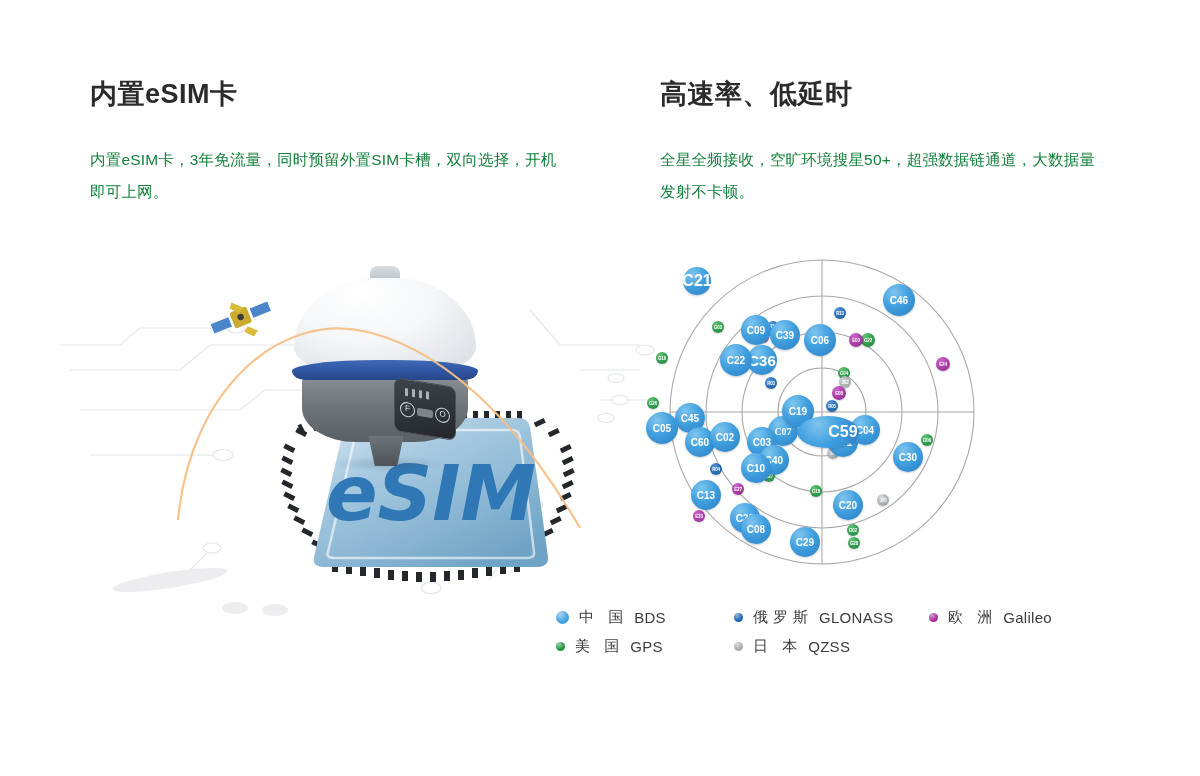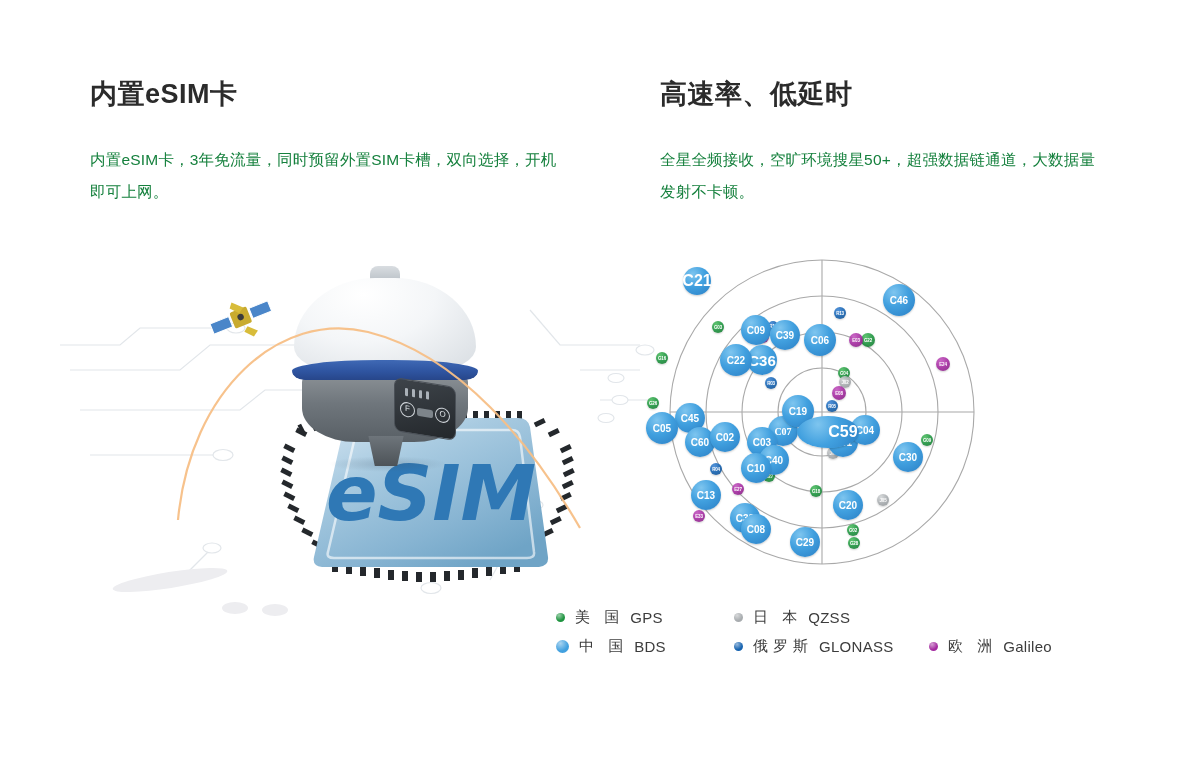--- a/index.html
+++ b/index.html
@@ -349,42 +349,42 @@
         <div class="sat-dot sys-bds" style="left: 96px; top: 110px; width: 32px; height: 32px; font-size: 10px;">C22</div>
         <div class="sat-dot sys-bds" style="left: 22px; top: 178px; width: 32px; height: 32px; font-size: 10px;">C05</div>
         <div class="sat-dot sys-bds" style="left: 158px; top: 161px; width: 32px; height: 32px; font-size: 10px;">C19</div>
         <div class="sat-dot sys-bds" style="left: 188px; top: 182px; width: 32px; height: 32px; font-size: 16px; padding-left: 30px;">C59</div>
       </div>
   </div>
 
   <div class="legend">
     <div class="legend-row">
       <div class="legend-item" style="width:178px">
+        <span class="lg-dot" style="width: 13px; height: 13px; background: radial-gradient(circle at 34% 26%, rgba(255, 255, 255, 0.55), rgba(255, 255, 255, 0) 60%), rgb(65, 160, 223);"></span>
+        <span class="lg-cn">中 国</span>
+        <span class="lg-en">BDS</span>
+      </div>
+      <div class="legend-item" style="width:195px">
+        <span class="lg-dot" style="width: 9px; height: 9px; background: radial-gradient(circle at 34% 26%, rgba(255, 255, 255, 0.55), rgba(255, 255, 255, 0) 60%), rgb(22, 99, 176);"></span>
+        <span class="lg-cn">俄罗斯</span>
+        <span class="lg-en">GLONASS</span>
+      </div>
+      <div class="legend-item">
+        <span class="lg-dot" style="width: 9px; height: 9px; background: radial-gradient(circle at 34% 26%, rgba(255, 255, 255, 0.55), rgba(255, 255, 255, 0) 60%), rgb(164, 43, 160);"></span>
+        <span class="lg-cn">欧 洲</span>
+        <span class="lg-en">Galileo</span>
+      </div>
+    </div>
+    <div class="legend-row">
+      <div class="legend-item" style="width:178px">
         <span class="lg-dot" style="width: 9px; height: 9px; background: radial-gradient(circle at 34% 26%, rgba(255, 255, 255, 0.55), rgba(255, 255, 255, 0) 60%), rgb(31, 148, 64);"></span>
         <span class="lg-cn">美 国</span>
         <span class="lg-en">GPS</span>
       </div>
       <div class="legend-item">
         <span class="lg-dot" style="width: 9px; height: 9px; background: radial-gradient(circle at 34% 26%, rgba(255, 255, 255, 0.55), rgba(255, 255, 255, 0) 60%), rgb(168, 172, 175);"></span>
         <span class="lg-cn">日 本</span>
         <span class="lg-en">QZSS</span>
       </div>
     </div>
-    <div class="legend-row">
-      <div class="legend-item" style="width:178px">
-        <span class="lg-dot" style="width: 13px; height: 13px; background: radial-gradient(circle at 34% 26%, rgba(255, 255, 255, 0.55), rgba(255, 255, 255, 0) 60%), rgb(65, 160, 223);"></span>
-        <span class="lg-cn">中 国</span>
-        <span class="lg-en">BDS</span>
-      </div>
-      <div class="legend-item" style="width:195px">
-        <span class="lg-dot" style="width: 9px; height: 9px; background: radial-gradient(circle at 34% 26%, rgba(255, 255, 255, 0.55), rgba(255, 255, 255, 0) 60%), rgb(22, 99, 176);"></span>
-        <span class="lg-cn">俄罗斯</span>
-        <span class="lg-en">GLONASS</span>
-      </div>
-      <div class="legend-item">
-        <span class="lg-dot" style="width: 9px; height: 9px; background: radial-gradient(circle at 34% 26%, rgba(255, 255, 255, 0.55), rgba(255, 255, 255, 0) 60%), rgb(164, 43, 160);"></span>
-        <span class="lg-cn">欧 洲</span>
-        <span class="lg-en">Galileo</span>
-      </div>
-    </div>
   </div>
 
 </div>
 
 </body></html>

